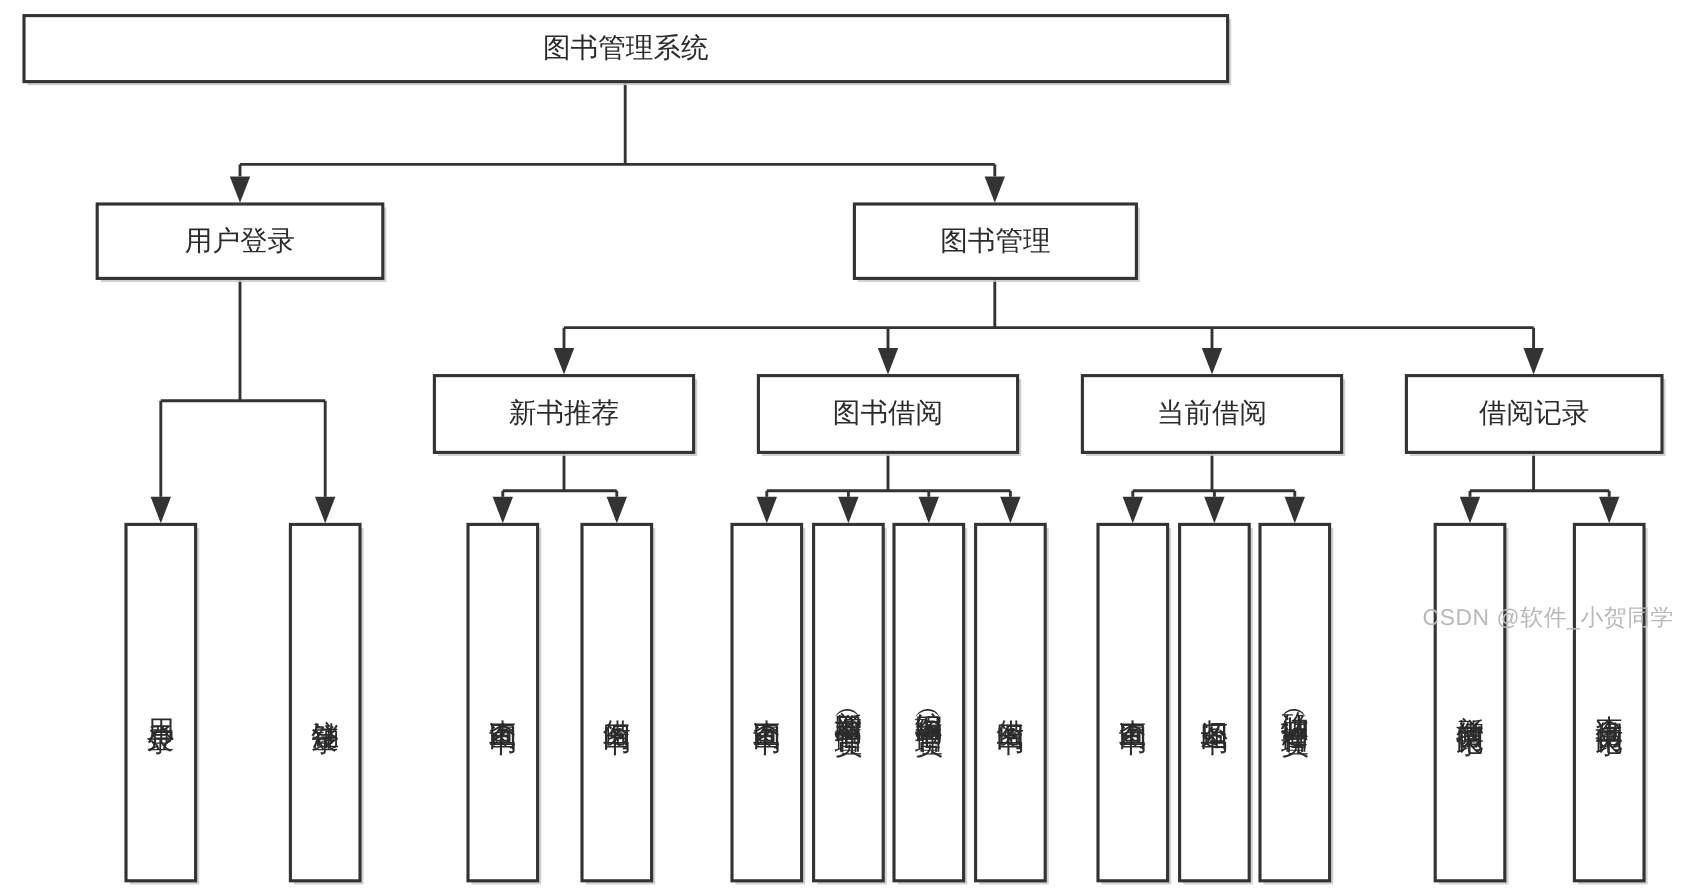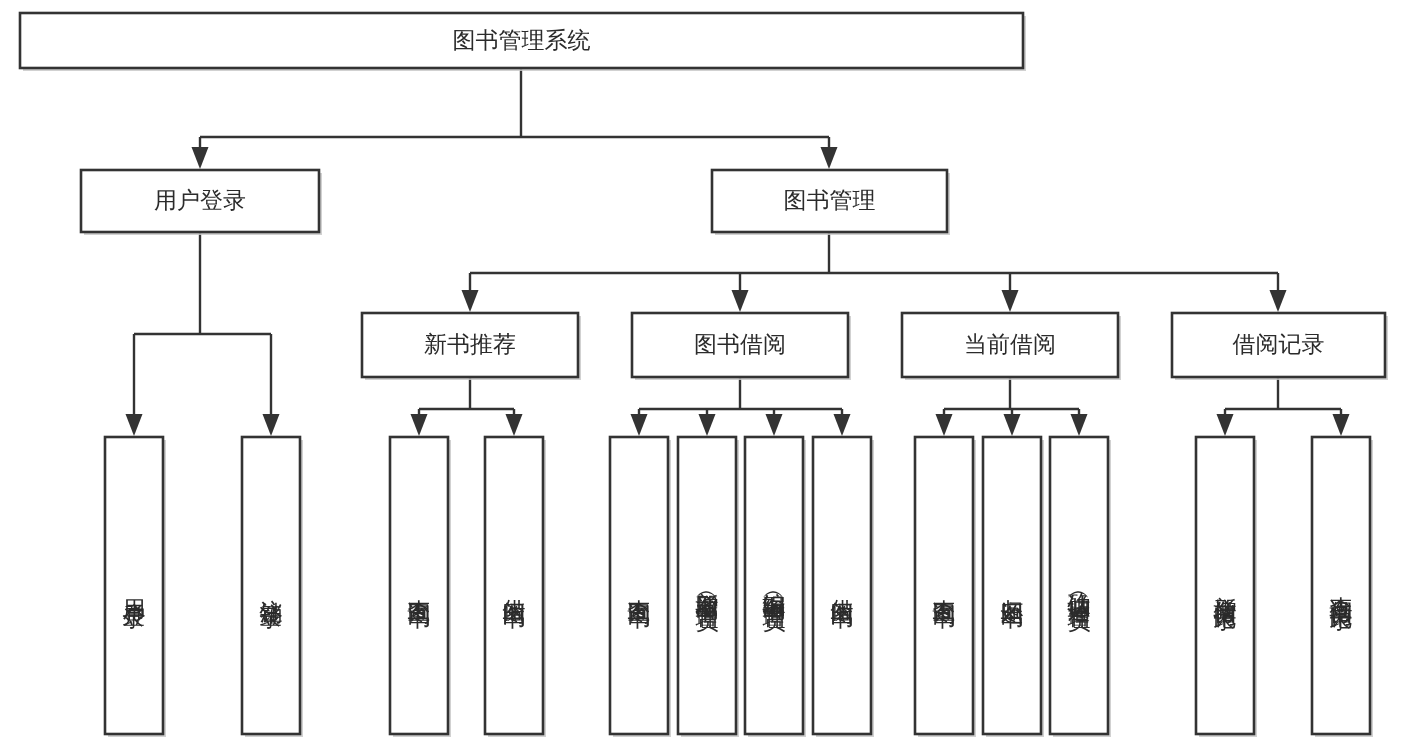--- a/index.html
+++ b/index.html
@@ -277,13 +277,14 @@
       <div class="vert-label-wrap" style="left: 1050px; top: 437px; width: 58px; height: 297px;">
         <span class="vert-label">确认归还（管理员）</span>
       </div>
       <div class="vert-label-wrap" style="left: 1196px; top: 437px; width: 58px; height: 297px;">
         <span class="vert-label">新增借阅记录</span>
       </div>
       <div class="vert-label-wrap" style="left: 1312px; top: 437px; width: 58px; height: 297px;">
         <span class="vert-label">查询借阅记录</span>
       </div>
     </div>
+  <div class="watermark">CSDN @软件_小贺同学</div>
 </div>
 
 </body></html>

